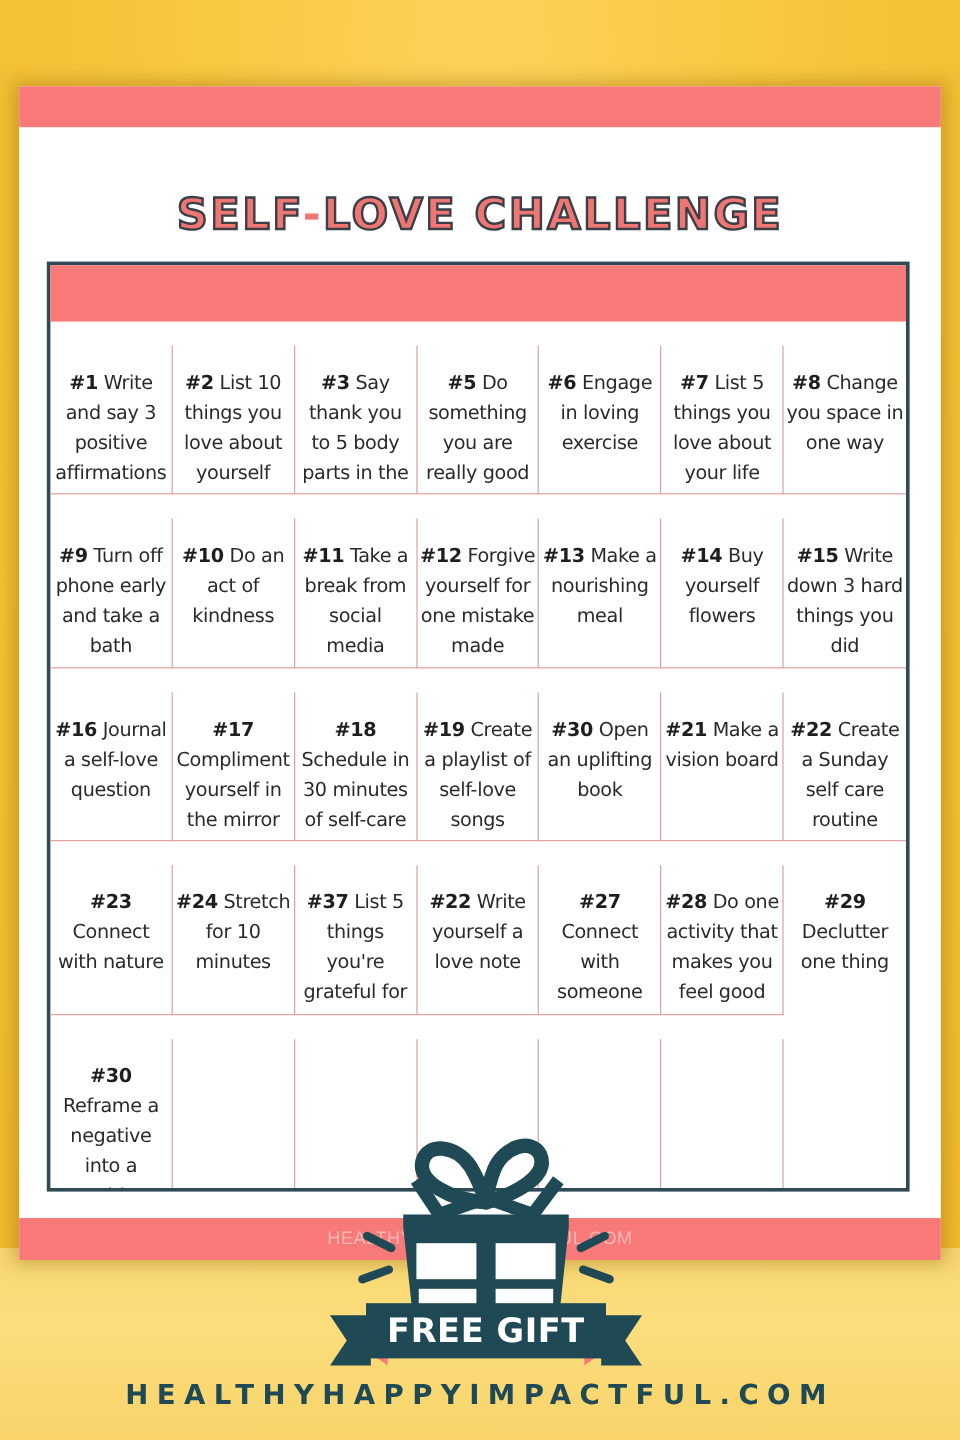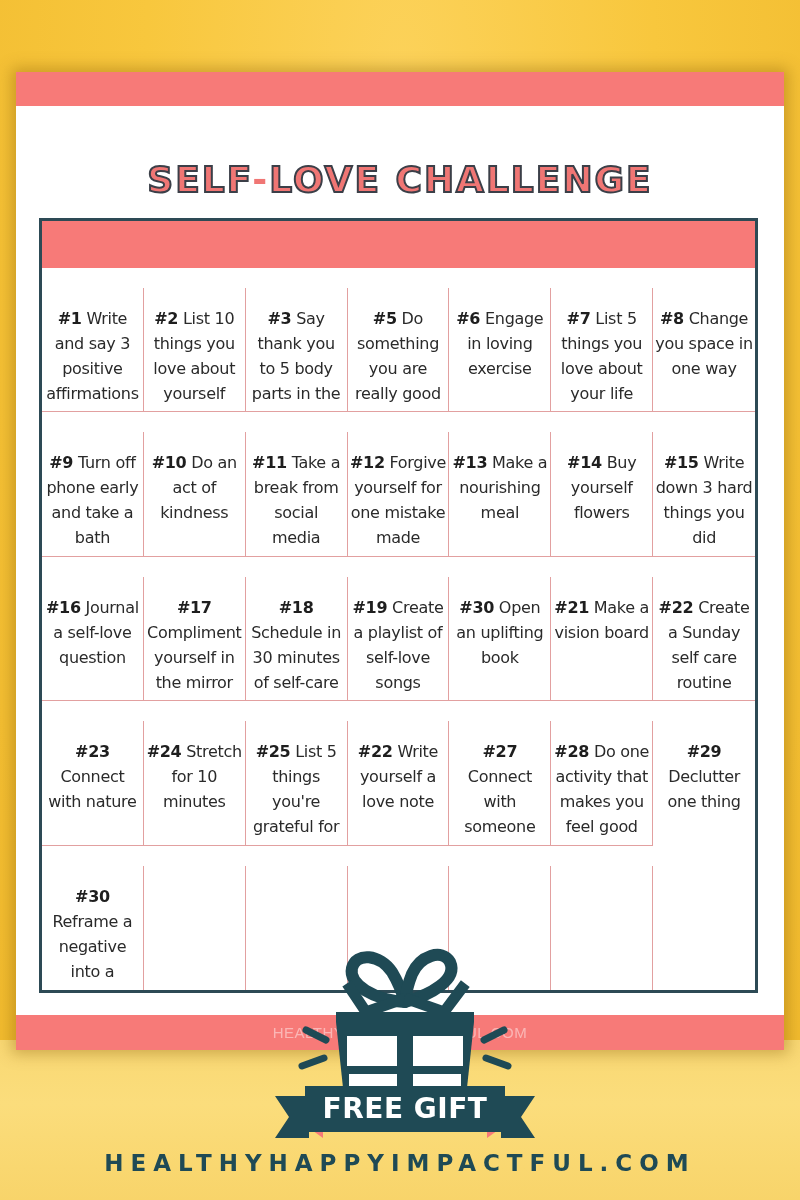--- a/index.html
+++ b/index.html
@@ -91,21 +91,21 @@
       <div class="cell"><span class="num">#16</span><span> Journal a self-love question</span></div>
       <div class="cell"><span class="num">#17</span><span> Compliment yourself in the mirror</span></div>
       <div class="cell"><span class="num">#18</span><span> Schedule in 30 minutes of self-care</span></div>
       <div class="cell"><span class="num">#19</span><span> Create a playlist of self-love songs</span></div>
       <div class="cell"><span class="num">#30</span><span> Open an uplifting book</span></div>
       <div class="cell"><span class="num">#21</span><span> Make a vision board</span></div>
 
       <div class="cell"><span class="num">#22</span><span> Create a Sunday self care routine</span></div>
       <div class="cell"><span class="num">#23</span><span> Connect with nature</span></div>
       <div class="cell"><span class="num">#24</span><span> Stretch for 10 minutes</span></div>
-      <div class="cell"><span class="num">#25</span><span> List 5 things you're grateful for</span></div>
+      <div class="cell"><span class="num">#37</span><span> List 5 things you're grateful for</span></div>
       <div class="cell"><span class="num">#22</span><span> Write yourself a love note</span></div>
       <div class="cell"><span class="num">#27</span><span> Connect with someone</span></div>
       <div class="cell"><span class="num">#28</span><span> Do one activity that makes you feel good</span></div>
 
       <div class="cell"><span class="num">#29</span><span> Declutter one thing</span></div>
       <div class="cell"><span class="num">#30</span><span> Reframe a negative into a positive</span></div>
       <div class="cell"></div>
       <div class="cell"></div>
       <div class="cell"></div>
       <div class="cell"></div>

